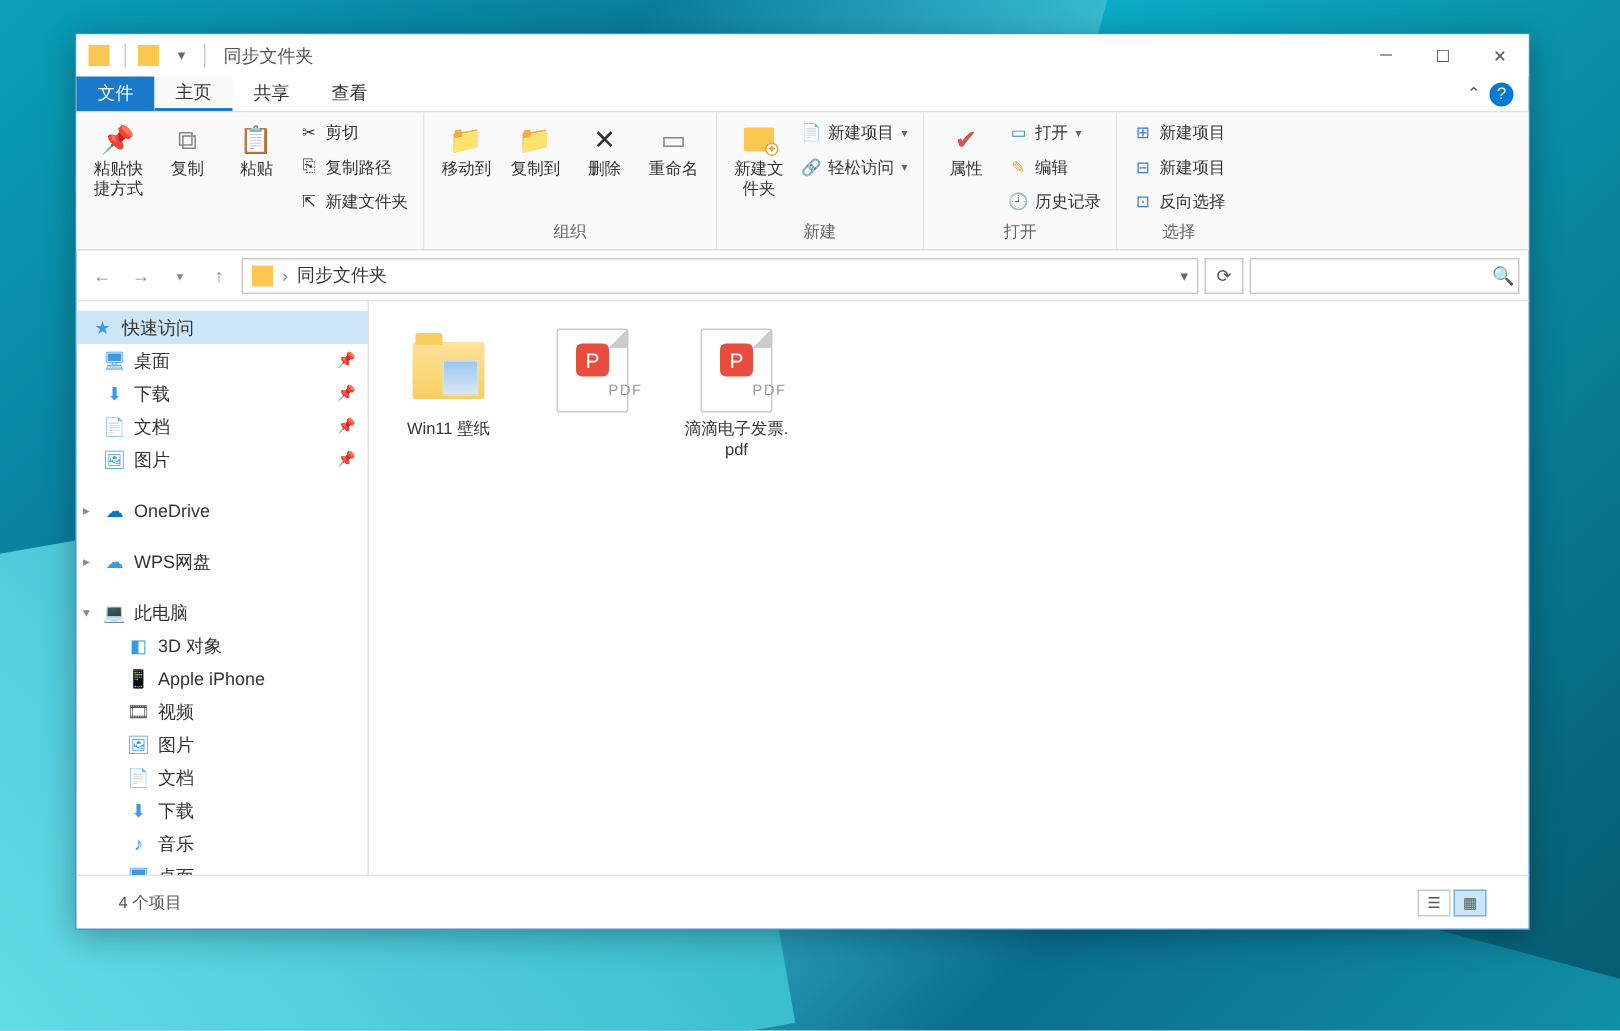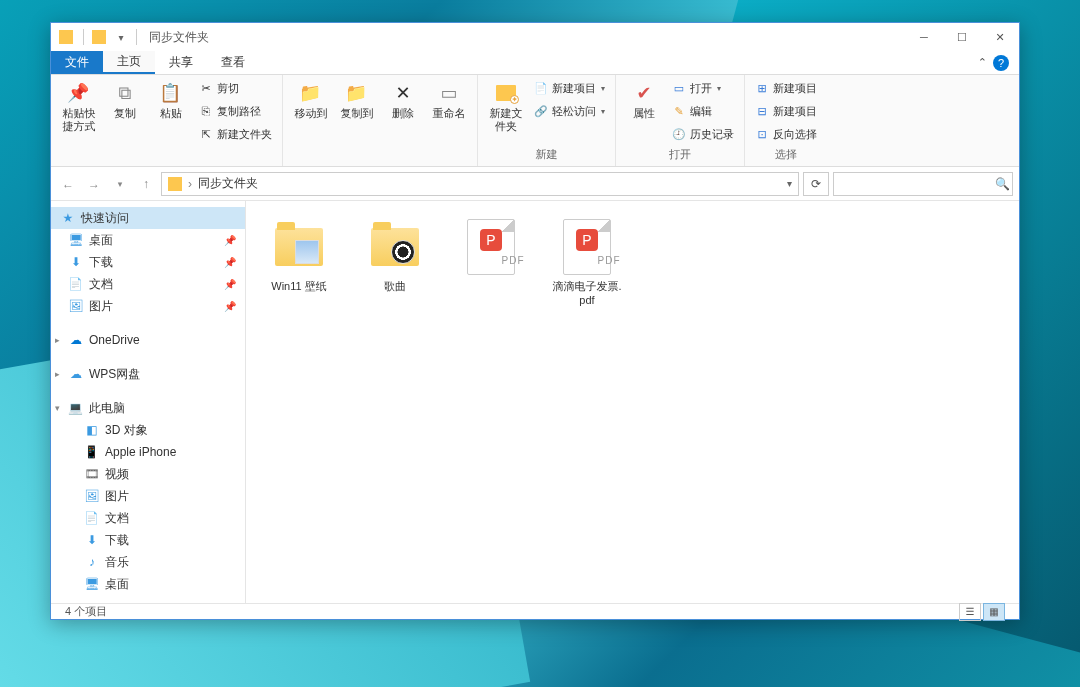--- a/index.html
+++ b/index.html
@@ -56,21 +56,21 @@
 .file-icon { width: 56px; height: 56px; display: flex; align-items: center; justify-content: center; position: relative; }
 .folder-ic { width: 48px; height: 38px; background: linear-gradient(#fde29b, #f8ce5e); border-radius: 2px; position: relative; }
 .folder-ic::before { content: ''; position: absolute; top: -6px; left: 2px; width: 18px; height: 8px; background: #f8ce5e; border-radius: 2px 2px 0 0; }
 .folder-thumb { position: absolute; right: 4px; bottom: 2px; width: 24px; height: 24px; background: #fff; border: 1px solid #ddd; }
 .folder-thumb.music { background: radial-gradient(circle, #222 35%, #fff 36%, #fff 50%, #222 51%); border-radius: 50%; }
 .pdf-ic { width: 48px; height: 56px; background: #fff; border: 1px solid #ccc; border-radius: 2px; display: flex; flex-direction: column; align-items: center; justify-content: center; position: relative; }
 .pdf-ic::before { content: ''; position: absolute; top: 0; right: 0; width: 12px; height: 12px; background: linear-gradient(135deg, #fff 48%, #ccc 50%); }
 .pdf-badge { width: 22px; height: 22px; background: #e74c3c; border-radius: 4px; color: #fff; font-size: 14px; display: flex; align-items: center; justify-content: center; margin-bottom: 4px; }
 .pdf-text { font-size: 10px; color: #999; letter-spacing: 1px; padding-left: 44px; }
 .file-label { font-size: 11px; color: #333; text-align: center; margin-top: 4px; line-height: 1.3; word-break: break-all; }
-.statusbar { height: 16px; border-top: 1px solid #e5e5e5; display: flex; align-items: center; padding: 0 14px; font-size: 11px; color: #555; }
+.statusbar { height: 36px; border-top: 1px solid #e5e5e5; display: flex; align-items: center; padding: 0 28px; font-size: 11px; color: #555; }
 .statusbar-spacer { flex: 1; }
 .view-toggle { display: flex; gap: 2px; }
 .vt-btn { width: 22px; height: 18px; border: 1px solid #ccc; display: flex; align-items: center; justify-content: center; font-size: 10px; color: #555; cursor: pointer; }
 .vt-btn.active { background: #cde6f7; border-color: #7ab5e0; }
 .chev { font-size: 8px; color: #666; margin-left: 1px; }
 </style>
 </head>
 <body>
 
 <div class="bg-shape1"></div>
@@ -148,20 +148,21 @@
         </div>
         <div class="rbtn-big">
           <div class="ricon" style="color:#333;">✕</div>
           <div class="rlabel">删除</div>
         </div>
         <div class="rbtn-big">
           <div class="ricon" style="color:#888;">▭</div>
           <div class="rlabel">重命名</div>
         </div>
       </div>
+      <div class="ribbon-group-label">组织</div>
     </div>
 
     <div class="ribbon-group">
       <div class="ribbon-group-body">
         <div class="rbtn-big">
           <div class="ricon">
               <div style="width:20px;height:16px;background:#fdc74f;border-radius:1px;position:relative;">
                 <div style="position:absolute;right:-3px;bottom:-3px;width:9px;height:9px;border:1px solid #e6a23c;background:#fff;border-radius:50%;color:#e6a23c;font-size:8px;line-height:7px;text-align:center;">✦</div>
               </div>
             </div>
@@ -332,28 +333,20 @@
       <div class="file-item">
         <div class="file-icon">
             <div class="folder-ic">
               <div class="folder-thumb" style="background:linear-gradient(#9ec6ee,#d8e8f7);"></div>
             </div>
           </div>
         <div class="file-label">Win11 壁纸</div>
       </div>
       <div class="file-item">
         <div class="file-icon">
-            <div class="folder-ic">
-              <div class="folder-thumb music"></div>
-            </div>
-          </div>
-        <div class="file-label">歌曲</div>
-      </div>
-      <div class="file-item">
-        <div class="file-icon">
             <div class="pdf-ic">
               <div class="pdf-badge">P</div>
               <div class="pdf-text">PDF</div>
             </div>
           </div>
       </div>
       <div class="file-item">
         <div class="file-icon">
             <div class="pdf-ic">
               <div class="pdf-badge">P</div>

